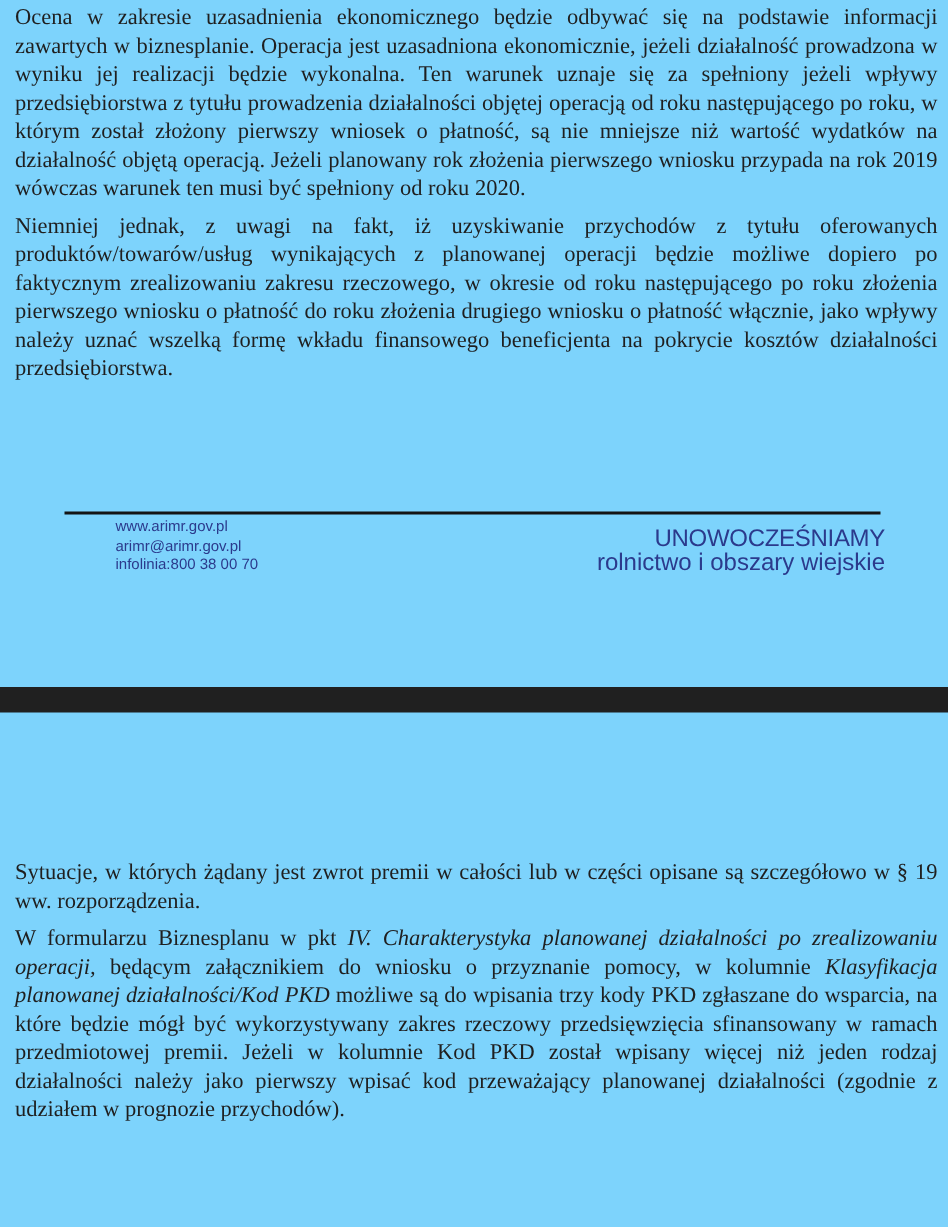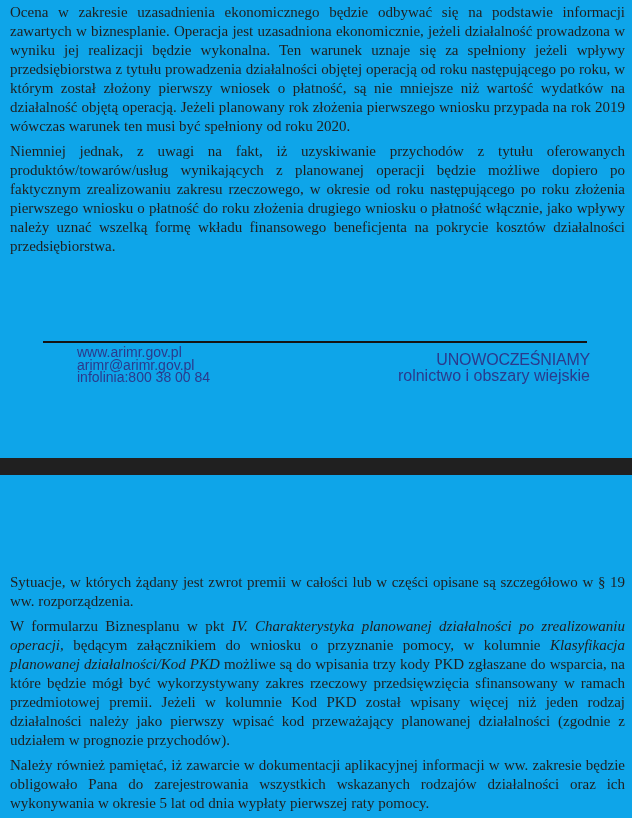--- a/index.html
+++ b/index.html
@@ -4,21 +4,21 @@
 <style>
   html, body {
     margin: 0;
     padding: 0;
     background: #ffffff;
   }
   .canvas {
     position: relative;
     width: 632px;
     height: 818px;
-    background: #0ea5e9;
+    background: #7dd3fc;
     overflow: hidden;
     font-family: "Liberation Serif", serif;
   }
   .doc-text {
     position: absolute;
     left: 10px;
     width: 615px;
     font-size: 15px;
     line-height: 19px;
     color: #1f1f1f;
@@ -37,21 +37,21 @@
     top: 341px;
     width: 544px;
     height: 0;
     border-top: 2px solid #141414;
   }
   .footer-contact {
     position: absolute;
     left: 77px;
     top: 346px;
     font-family: "Liberation Sans", sans-serif;
-    font-size: 14px;
+    font-size: 10px;
     line-height: 12.5px;
     color: #2b3a8c;
   }
   .footer-slogan {
     position: absolute;
     right: 42px;
     top: 351px;
     text-align: right;
     font-family: "Liberation Sans", sans-serif;
     color: #2b3a8c;
@@ -82,31 +82,30 @@
   <div class="doc-text page1-text">
     <p>Ocena w zakresie uzasadnienia ekonomicznego będzie odbywać się na podstawie informacji zawartych w biznesplanie. Operacja jest uzasadniona ekonomicznie, jeżeli działalność prowadzona w wyniku jej realizacji będzie wykonalna. Ten warunek uznaje się za spełniony jeżeli wpływy przedsiębiorstwa z tytułu prowadzenia działalności objętej operacją od roku następującego po roku, w którym został złożony pierwszy wniosek o płatność, są nie mniejsze niż wartość wydatków na działalność objętą operacją. Jeżeli planowany rok złożenia pierwszego wniosku przypada na rok 2019 wówczas warunek ten musi być spełniony od roku 2020.</p>
     <p>Niemniej jednak, z uwagi na fakt, iż uzyskiwanie przychodów z tytułu oferowanych produktów/towarów/usług wynikających z planowanej operacji będzie możliwe dopiero po faktycznym zrealizowaniu zakresu rzeczowego, w okresie od roku następującego po roku złożenia pierwszego wniosku o płatność do roku złożenia drugiego wniosku o płatność włącznie, jako wpływy należy uznać wszelką formę wkładu finansowego beneficjenta na pokrycie kosztów działalności przedsiębiorstwa.</p>
   </div>
 
   <div class="footer-rule"></div>
 
   <div class="footer-contact">
     <div>www.arimr.gov.pl</div>
     <div>arimr@arimr.gov.pl</div>
-    <div>infolinia:800 38 00 84</div>
+    <div>infolinia:800 38 00 70</div>
   </div>
 
   <div class="footer-slogan">
     <div class="slogan-main">UNOWOCZEŚNIAMY</div>
     <div class="slogan-sub">rolnictwo i obszary wiejskie</div>
   </div>
 
   <div class="page-separator"></div>
 
   <div class="doc-text page2-text">
     <p>Sytuacje, w których żądany jest zwrot premii w całości lub w części opisane są szczegółowo w § 19 ww. rozporządzenia.</p>
     <p>
       <span>W formularzu Biznesplanu w pkt </span><span class="italic">IV. Charakterystyka planowanej działalności po zrealizowaniu operacji,</span><span> będącym załącznikiem do wniosku o przyznanie pomocy, w kolumnie </span><span class="italic">Klasyfikacja planowanej działalności/Kod PKD</span><span> możliwe są do wpisania trzy kody PKD zgłaszane do wsparcia, na które będzie mógł być wykorzystywany zakres rzeczowy przedsięwzięcia sfinansowany w ramach przedmiotowej premii. Jeżeli w kolumnie Kod PKD został wpisany więcej niż jeden rodzaj działalności należy jako pierwszy wpisać kod przeważający planowanej działalności (zgodnie z udziałem w prognozie przychodów).</span>
     </p>
-    <p>Należy również pamiętać, iż zawarcie w dokumentacji aplikacyjnej informacji w ww. zakresie będzie obligowało Pana do zarejestrowania wszystkich wskazanych rodzajów działalności oraz ich wykonywania w okresie 5 lat od dnia wypłaty pierwszej raty pomocy.</p>
   </div>
 
 </div>
 
 </body></html>

